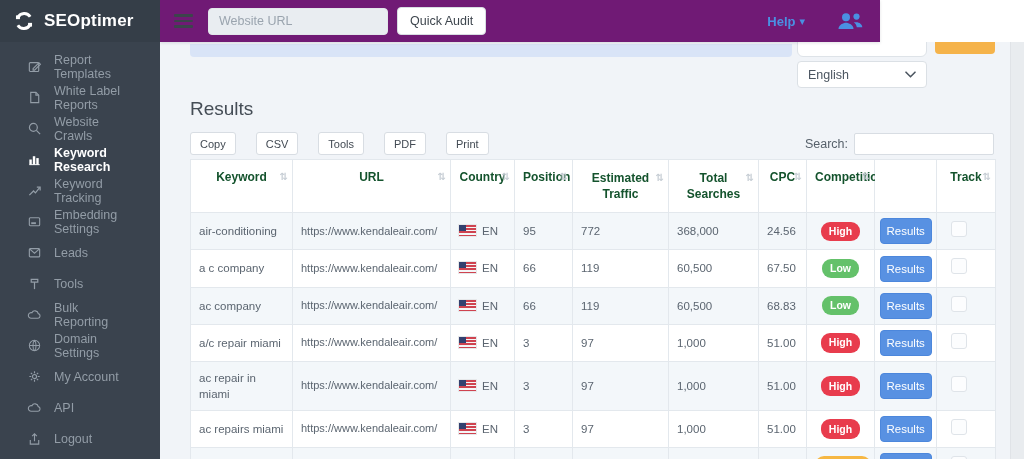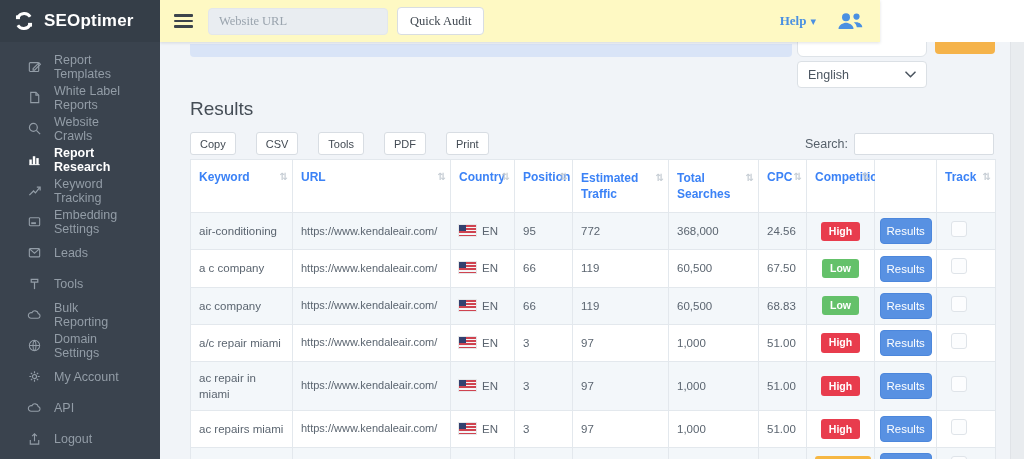--- a/index.html
+++ b/index.html
@@ -10,31 +10,31 @@
   .sidebar{position:absolute;left:0;top:0;width:160px;height:459px;background:#3a434e;z-index:10;}
   .logo{height:42px;display:flex;align-items:center;gap:9px;padding:0 13px;background:#353e48;cursor:pointer;}
   .logo-text{color:#fff;font-size:17px;font-weight:700;letter-spacing:.2px;}
   .nav{padding-top:9px;}
   .nav-item{display:flex;align-items:center;gap:12px;height:31px;padding:0 27px;
             color:#939da7;font-size:12.5px;cursor:pointer;}
   .nav-item svg{width:15px;height:15px;flex:none;}
   .nav-item.active{color:#fff;font-weight:700;}
 
   
-  .topbar{position:absolute;left:160px;top:0;width:720px;height:42px;background:#fef9c3;z-index:9;
-          box-shadow:0 1px 3px rgba(40,50,60,.14);display:flex;align-items:center;font-family:Liberation Serif, serif;}
+  .topbar{position:absolute;left:160px;top:0;width:720px;height:42px;background:#701a75;z-index:9;
+          box-shadow:0 1px 3px rgba(40,50,60,.14);display:flex;align-items:center;}
   .hamburger{width:19px;margin-left:14px;cursor:pointer;}
   .hamburger i{display:block;height:2.5px;background:#3c444c;margin:3px 0;border-radius:1px;}
   .url-input{margin-left:15px;width:158px;height:25px;background:#e9edf1;border:1px solid #e3e7eb;
              border-radius:4px;padding:0 10px;font-size:12.5px;color:#6a747e;outline:none;
              font-family:inherit;}
   .url-input::placeholder{color:#9aa4ae;}
   .quick-audit{margin-left:9px;height:28px;padding:0 12px;background:#fff;border:1px solid #d8dde2;
                border-radius:4px;font-size:12.5px;color:#3e464e;cursor:pointer;font-family:inherit;}
-  .topbar-right{margin-left:auto;display:flex;align-items:center;gap:20px;padding-right:16px;}
+  .topbar-right{margin-left:auto;display:flex;align-items:center;gap:31px;padding-right:16px;}
   .help{color:#4a90e2;font-size:13px;font-weight:700;cursor:pointer;display:flex;align-items:center;gap:4px;}
   .help::after{content:"▾";font-family:"DejaVu Sans",sans-serif;font-size:11px;}
   .users-icon{cursor:pointer;display:flex;}
 
   
   .content{position:absolute;left:160px;top:42px;width:864px;height:417px;background:#f1f4f8;overflow:hidden;}
 
   .cut-keyword-input{position:absolute;left:30px;top:2px;width:602px;height:13px;
                      background:#d9e4f7;border-radius:0 0 4px 4px;}
   .cut-white-input{position:absolute;left:637px;top:-22px;width:130px;height:37px;background:#fff;
@@ -52,39 +52,39 @@
               font-size:11px;color:#424a53;cursor:pointer;font-family:inherit;}
   .search-wrap{position:absolute;right:30px;top:91px;display:flex;align-items:center;gap:6px;}
   .search-label{font-size:12.5px;color:#57616b;}
   .search-input{width:126px;height:20px;border:1px solid #d8dde3;border-radius:2px;background:#fff;
                 outline:none;font-family:inherit;font-size:12px;padding:0 6px;}
 
   
   .table-wrap{position:absolute;left:30px;top:117px;width:805px;}
   table{border-collapse:collapse;width:805px;table-layout:fixed;background:#fff;}
   th,td{border:1px solid #e3e8ed;text-align:left;vertical-align:middle;}
-  thead th{font-weight:700;color:#3b82f6;font-size:12px;background:#fff;vertical-align:top;
-           padding:10px 8px;position:relative;white-space:nowrap;cursor:pointer;}
+  thead th{font-weight:700;color:#14532d;font-size:12px;background:#fff;vertical-align:top;
+           padding:10px 8px;position:relative;white-space:nowrap;cursor:pointer;text-align:center;}
   thead th.th-wrap{white-space:normal;line-height:1.35;}
   .sort-icon{position:absolute;right:4px;top:11px;color:#c6cdd4;font-size:10px;
              font-family:"DejaVu Sans",sans-serif;cursor:pointer;}
   .sort-icon::after{content:"⇅";}
   tbody td{padding:8px 8px;font-size:11.5px;color:#5b6570;line-height:1.4;}
   tbody tr:nth-child(odd){background:#f3f7fa;}
   .cell-url{white-space:nowrap;font-size:11px;}
   .cell-competition{text-align:center;}
   .cell-results{padding:4px !important;text-align:center;}
   .cell-track{padding-left:14px !important;}
 
   .flag{position:relative;display:inline-block;width:17px;height:11px;margin-right:6px;vertical-align:-1px;
         background:repeating-linear-gradient(to bottom,#cf4350 0 1.6px,#f5f6f7 1.6px 3.2px);
         outline:1px solid #e6e8ea;}
   .flag::before{content:"";position:absolute;left:0;top:0;width:7px;height:6px;background:#32406f;}
 
-  .badge{display:inline-block;padding:2.5px 8px;border-radius:3px;color:#fff;font-size:10.5px;font-weight:700;}
+  .badge{display:inline-block;padding:2.5px 8px;border-radius:9px;color:#fff;font-size:10.5px;font-weight:700;}
   .badge[data-level="High"]{background:#e83c4d;}
   .badge[data-level="Low"]{background:#64c16a;}
   .badge[data-level="Medium"]{background:#f6b743;}
 
   .results-btn{background:#5891e2;border:1px solid #4c87dc;color:#fff;font-size:11.5px;
                padding:6px 6px;width:52px;border-radius:4px;cursor:pointer;font-family:inherit;}
   .checkbox{display:inline-block;width:16px;height:16px;background:#fcfdfe;border:1px solid #dfe4e9;
             border-radius:3px;box-sizing:border-box;cursor:pointer;}
 
   .scroll-strip{position:absolute;right:0;top:0;width:13px;height:417px;background:#e9ecef;
@@ -127,21 +127,21 @@
           </svg>
         <span>Website Crawls</span>
       </div>
       <div class="nav-item active">
         <svg viewBox="0 0 16 16" fill="currentColor">
             <rect x="2.5" y="8" width="2.6" height="5.5"></rect>
             <rect x="6.2" y="4.5" width="2.6" height="9"></rect>
             <rect x="9.9" y="6.5" width="2.6" height="7"></rect>
             <rect x="2.5" y="13" width="11" height="1"></rect>
           </svg>
-        <span>Report Research</span>
+        <span>Keyword Research</span>
       </div>
       <div class="nav-item">
         <svg viewBox="0 0 16 16" fill="none" stroke="currentColor" stroke-width="1.3">
             <path d="M2.5 13l4.5-4.5 2 2 4.5-5.5"></path>
             <path d="M10.5 4.5H14V8"></path>
           </svg>
         <span>Keyword Tracking</span>
       </div>
       <div class="nav-item">
         <svg viewBox="0 0 16 16" fill="none" stroke="currentColor" stroke-width="1.2">

